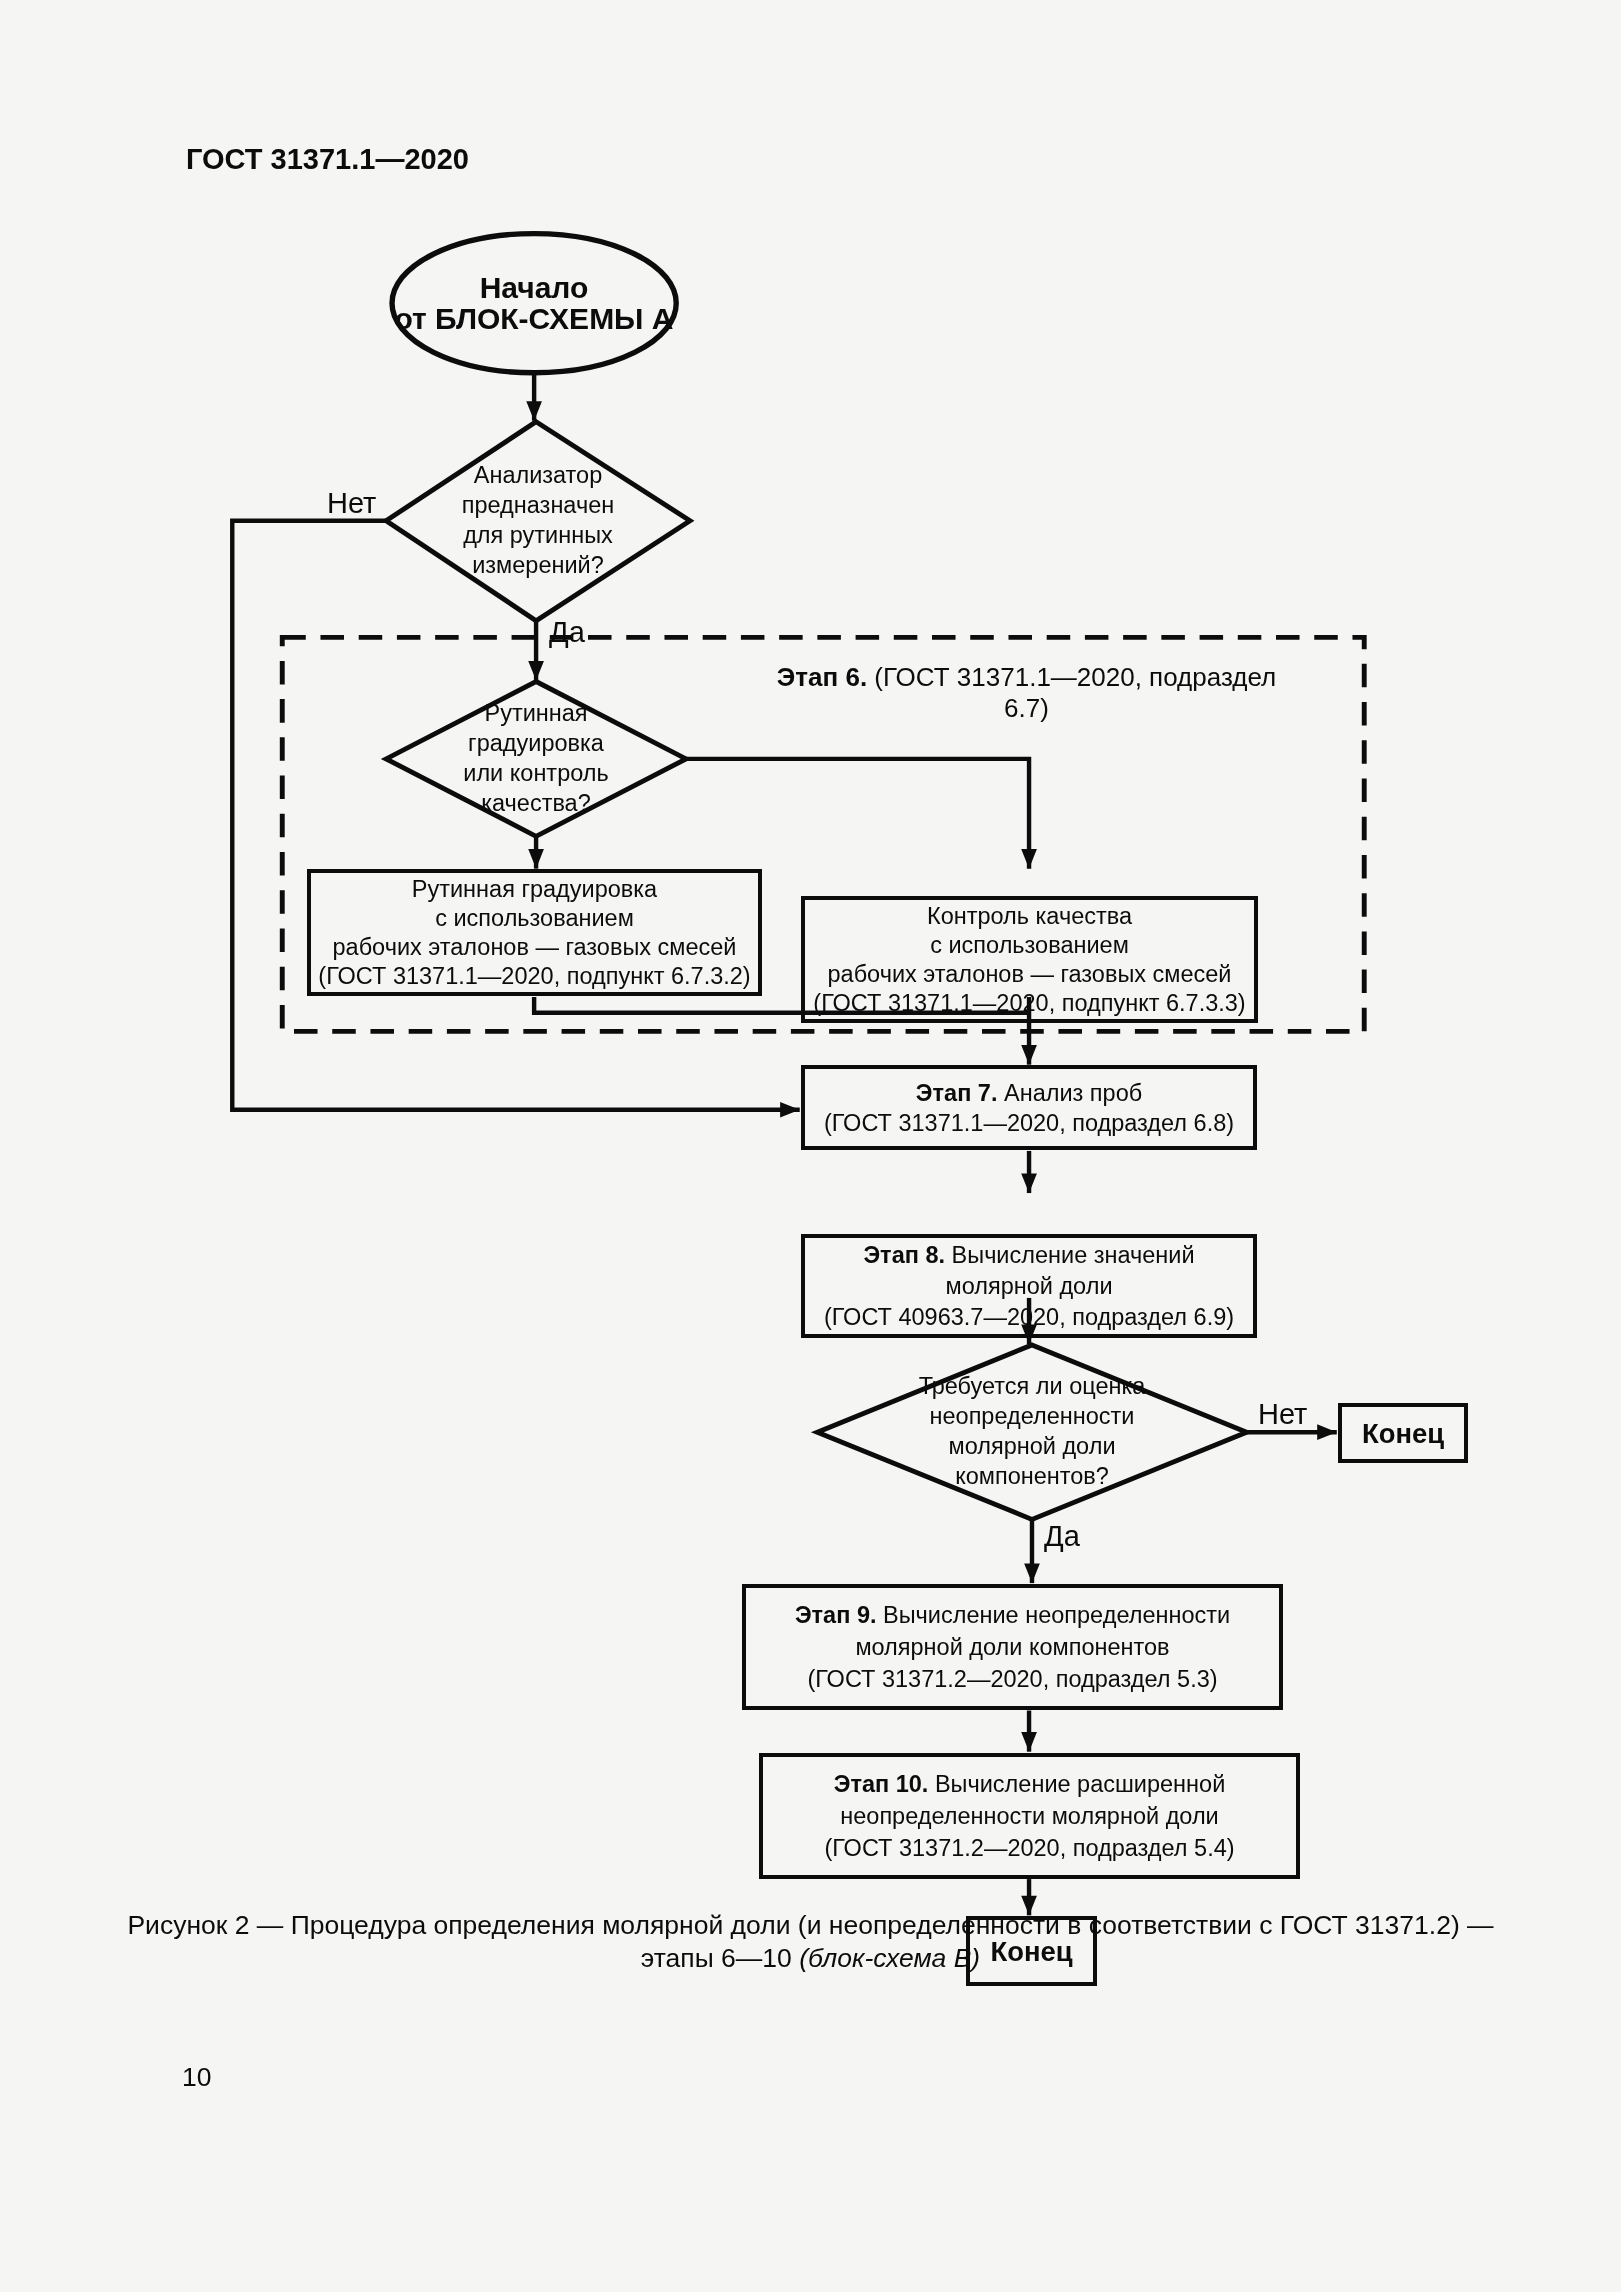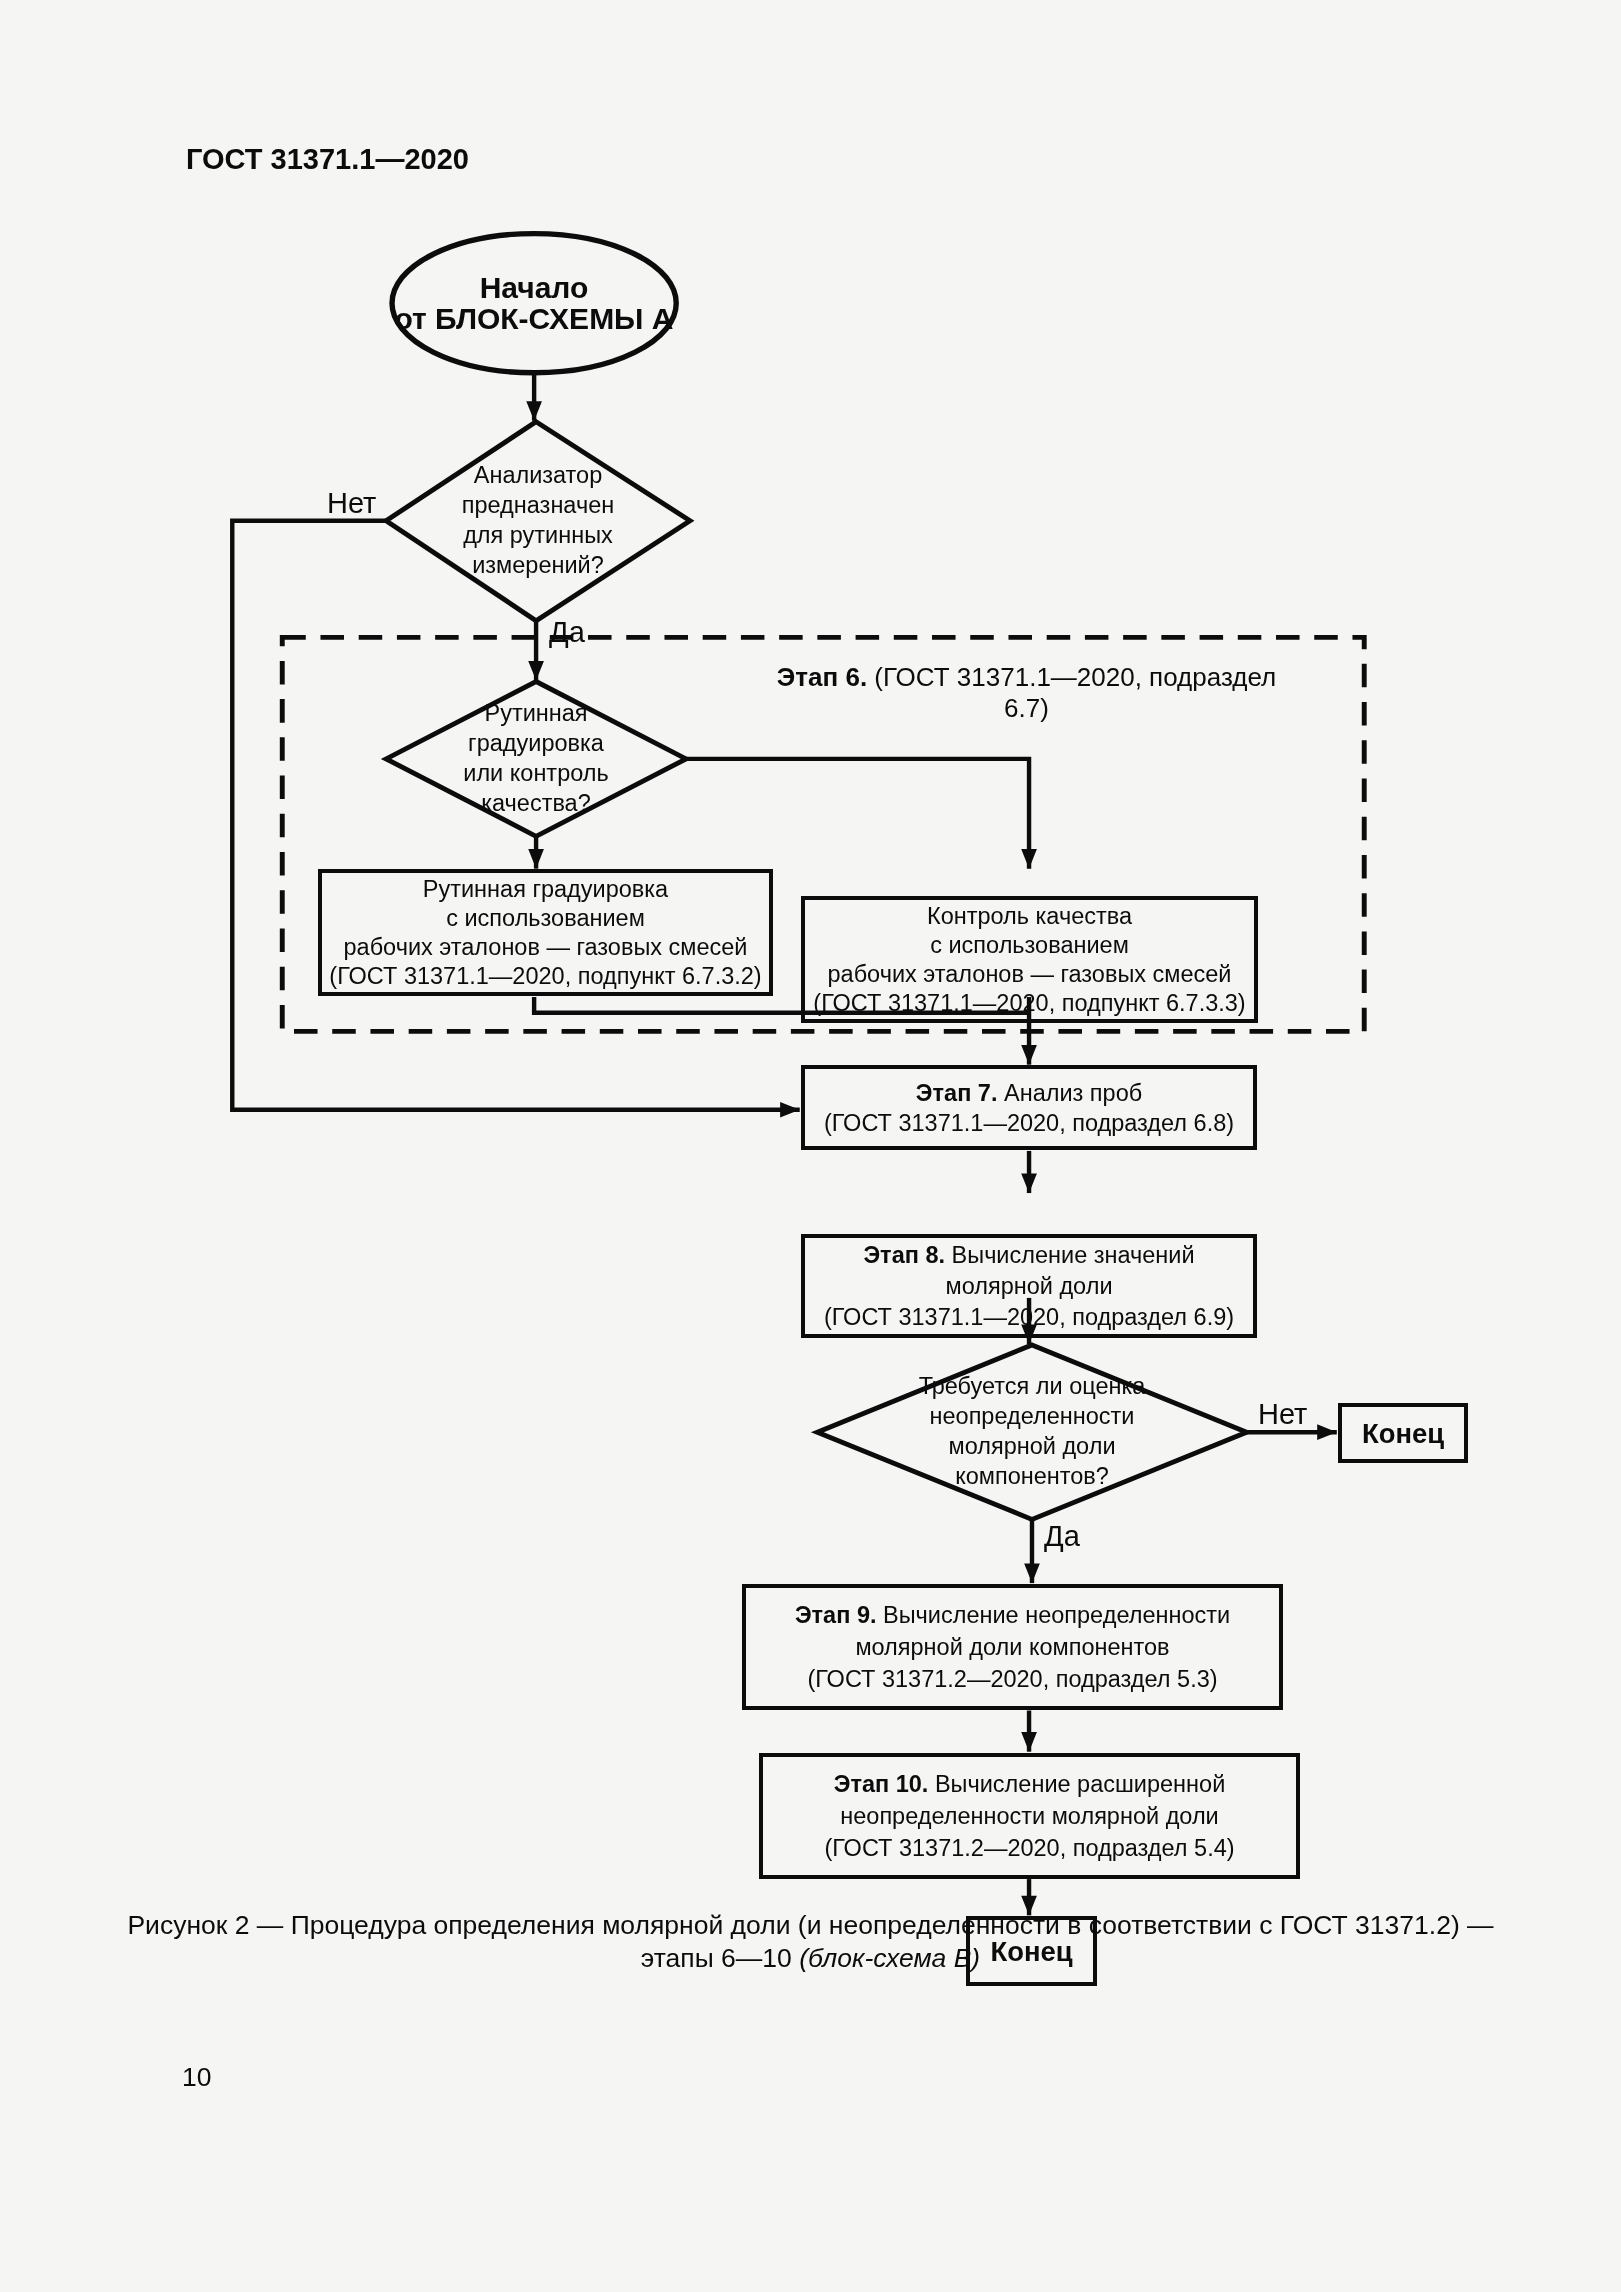--- a/index.html
+++ b/index.html
@@ -75,21 +75,21 @@
     <b>Этап 6.</b><span> (ГОСТ 31371.1—2020, подраздел 6.7)</span>
   </div>
 
   <div class="txt" style="left:399px; top:698px;  width:274px;">
     <div>Рутинная</div>
     <div>градуировка</div>
     <div>или контроль</div>
     <div>качества?</div>
   </div>
 
-  <div class="box" style="left:307px; top:869px; width:455px; height:127px;margin-left:11px;">
+  <div class="box" style="left:307px; top:869px; width:455px; height:127px;">
     <div>Рутинная градуировка</div>
     <div>с использованием</div>
     <div>рабочих эталонов — газовых смесей</div>
     <div>(ГОСТ 31371.1—2020, подпункт 6.7.3.2)</div>
   </div>
 
   <div class="box" style="left:801px; top:896px; width:457px; height:127px;">
     <div>Контроль качества</div>
     <div>с использованием</div>
     <div>рабочих эталонов — газовых смесей</div>
@@ -97,21 +97,21 @@
   </div>
 
   <div class="box" style="left:801px; top:1065px; width:456px; height:85px; line-height:30px;">
     <div><b>Этап 7.</b><span> Анализ проб</span></div>
     <div>(ГОСТ 31371.1—2020, подраздел 6.8)</div>
   </div>
 
   <div class="box" style="left:801px; top:1194px; width:456px; height:104px; line-height:31px;margin-top:40px;">
     <div><b>Этап 8.</b><span> Вычисление значений</span></div>
     <div>молярной доли</div>
-    <div>(ГОСТ 31371.1—2020, подраздел 6.9)</div>
+    <div>(ГОСТ 40963.7—2020, подраздел 6.9)</div>
   </div>
 
   <div class="txt" style="left:895px; top:1371px; width:274px;">
     <div>Требуется ли оценка</div>
     <div>неопределенности</div>
     <div>молярной доли</div>
     <div>компонентов?</div>
   </div>
   <div class="small-label" style="left:1258px; top:1398px;">Нет</div>
   <div class="small-label" style="left:1044px; top:1520px;">Да</div>

